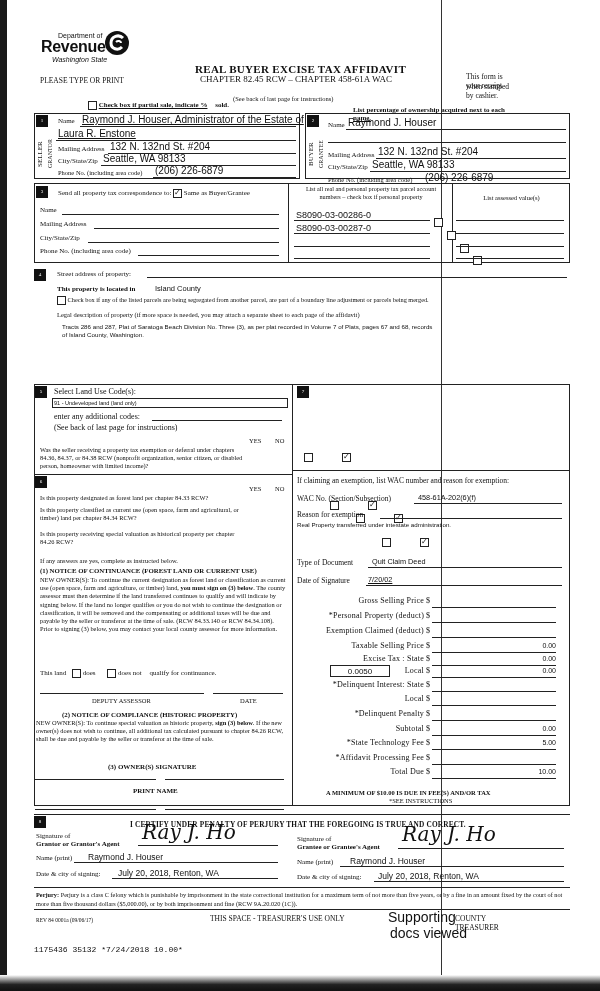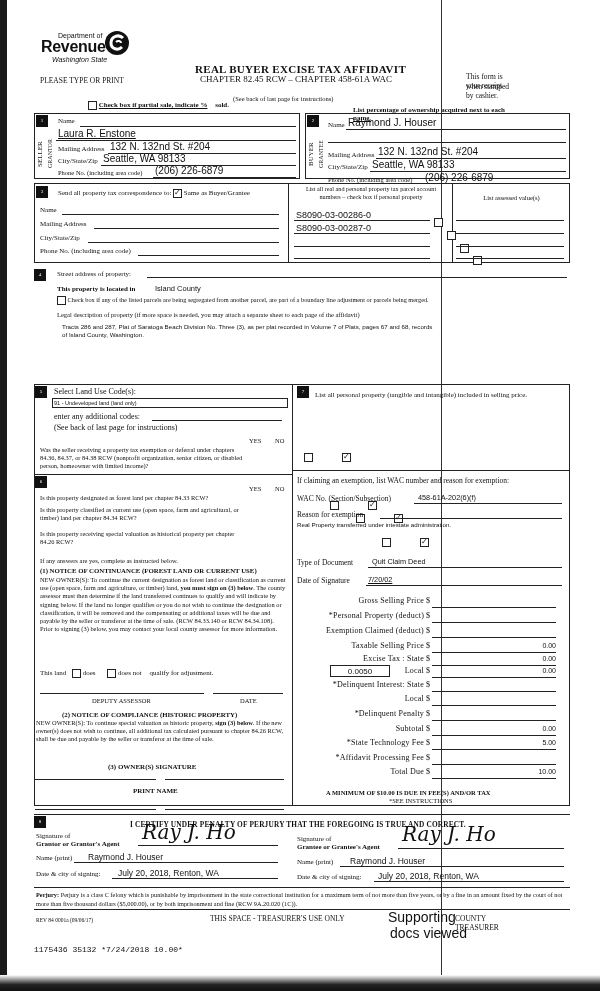--- a/index.html
+++ b/index.html
@@ -61,20 +61,21 @@
     <span class="b" style="margin-left:6px;">sold.</span>
   </div>
   <div class="abs serif b" style="left:353px;top:106px;font-size:7px;text-decoration:underline;">List percentage of ownership acquired next to each name.</div>
 
   
   <div class="abs box" style="left:34px;top:113px;width:266px;height:66px;"></div>
   <div class="secnum" style="left:36px;top:115px;">1</div>
   <div class="vtext serif" style="left:36px;top:130px;height:48px;width:10px;font-size:7px;">SELLER</div>
   <div class="vtext serif" style="left:46px;top:130px;height:48px;width:8px;font-size:6px;">GRANTOR</div>
   <div class="lbl" style="left:58px;top:117px;">Name</div>
+  <div class="val hw" style="left:82px;top:114px;font-size:10px;text-decoration:underline;">Raymond J. Houser, Administrator of the Estate of</div>
   <div class="line" style="left:80px;top:126px;width:216px;"></div>
   <div class="val hw" style="left:58px;top:128px;font-size:10px;text-decoration:underline;">Laura R. Enstone</div>
   <div class="line" style="left:56px;top:140px;width:240px;"></div>
   <div class="lbl" style="left:58px;top:145px;">Mailing Address</div>
   <div class="val hw" style="left:110px;top:141px;font-size:10px;">132 N. 132nd St. #204</div>
   <div class="line" style="left:108px;top:153px;width:188px;"></div>
   <div class="lbl" style="left:58px;top:157px;">City/State/Zip</div>
   <div class="val hw" style="left:103px;top:153px;font-size:10px;">Seattle, WA  98133</div>
   <div class="line" style="left:101px;top:165px;width:195px;"></div>
   <div class="lbl" style="left:58px;top:169px;font-size:6.5px;">Phone No. (including area code)</div>
@@ -189,38 +190,37 @@
 
   <div class="para" style="left:40px;top:556px;font-size:6.5px;">If any answers are yes, complete as instructed below.</div>
   <div class="para b" style="left:40px;top:566px;font-size:6.8px;">(1) NOTICE OF CONTINUANCE  (FOREST LAND OR CURRENT USE)</div>
   <div class="para" style="left:40px;top:576px;width:248px;font-size:6.4px;line-height:8.2px;"><span>NEW OWNER(S): To continue the current designation as forest land or classification as current use (open space, farm and agriculture, or timber) land, </span><b>you must sign on (3) below</b><span>. The county assessor must then determine if the land transferred continues to qualify and will indicate by signing below. If the land no longer qualifies or you do not wish to continue the designation or classification, it will be removed and the compensating or additional taxes will be due and payable by the seller or transferor at the time of sale. (RCW 84.33.140 or RCW 84.34.108). Prior to signing (3) below, you may contact your local county assessor for more information.</span></div>
   <div class="lbl" style="left:40px;top:669px;font-size:7px;">
     <span>This land</span>
     <span class="cb" style="margin-left:4px;"></span>
     <span>does</span>
     <span class="cb" style="margin-left:10px;"></span>
     <span>does not</span>
-    <span style="margin-left:6px;">qualify for adjustment.</span>
+    <span style="margin-left:6px;">qualify for continuance.</span>
   </div>
   <div class="line" style="left:40px;top:693px;width:164px;"></div>
   <div class="line" style="left:213px;top:693px;width:70px;"></div>
   <div class="lbl" style="left:92px;top:697px;font-size:6.5px;">DEPUTY ASSESSOR</div>
   <div class="lbl" style="left:240px;top:697px;font-size:6.5px;">DATE</div>
   <div class="para b" style="left:62px;top:710px;font-size:6.8px;">(2) NOTICE OF COMPLIANCE (HISTORIC PROPERTY)</div>
   <div class="para" style="left:36px;top:719px;width:252px;font-size:6.4px;line-height:7.8px;"><span>NEW OWNER(S): To continue special valuation as historic property, </span><b>sign (3) below</b><span>. If the new owner(s) does not wish to continue, all additional tax calculated pursuant to chapter 84.26 RCW, shall be due and payable by the seller or transferor at the time of sale.</span></div>
   <div class="para b" style="left:108px;top:763px;font-size:7px;">(3)  OWNER(S) SIGNATURE</div>
   <div class="line" style="left:35px;top:779px;width:121px;"></div>
   <div class="line" style="left:165px;top:779px;width:119px;"></div>
   <div class="para b" style="left:133px;top:787px;font-size:7px;">PRINT NAME</div>
   <div class="line" style="left:35px;top:809px;width:121px;"></div>
   <div class="line" style="left:165px;top:809px;width:119px;"></div>
 
   
   <div class="secnum" style="left:297px;top:386px;">7</div>
-  <div class="para" style="left:313px;top:390px;width:250px;font-size:7px;line-height:10px;text-indent:2px;">List all  personal property (tangible and intangible) included in selling price.</div>
   <div class="abs" style="left:292px;top:470px;width:278px;height:1px;background:#222;"></div>
   <div class="para" style="left:297px;top:476px;font-size:7.5px;">If claiming an exemption, list WAC number and reason for exemption:</div>
   <div class="para" style="left:297px;top:494px;font-size:7.5px;">WAC No. (Section/Subsection)</div>
   <div class="val sans" style="left:418px;top:493px;font-size:7.3px;">458-61A-202(6)(f)</div>
   <div class="line" style="left:414px;top:503px;width:148px;"></div>
   <div class="para" style="left:297px;top:510px;font-size:7.5px;">Reason for exemption</div>
   <div class="line" style="left:380px;top:518px;width:182px;"></div>
   <div class="val sans" style="left:297px;top:521px;font-size:6.2px;">Real Property transferred under intestate administration.</div>
 
   <div class="para" style="left:297px;top:558px;font-size:7.5px;">Type of Document</div>

